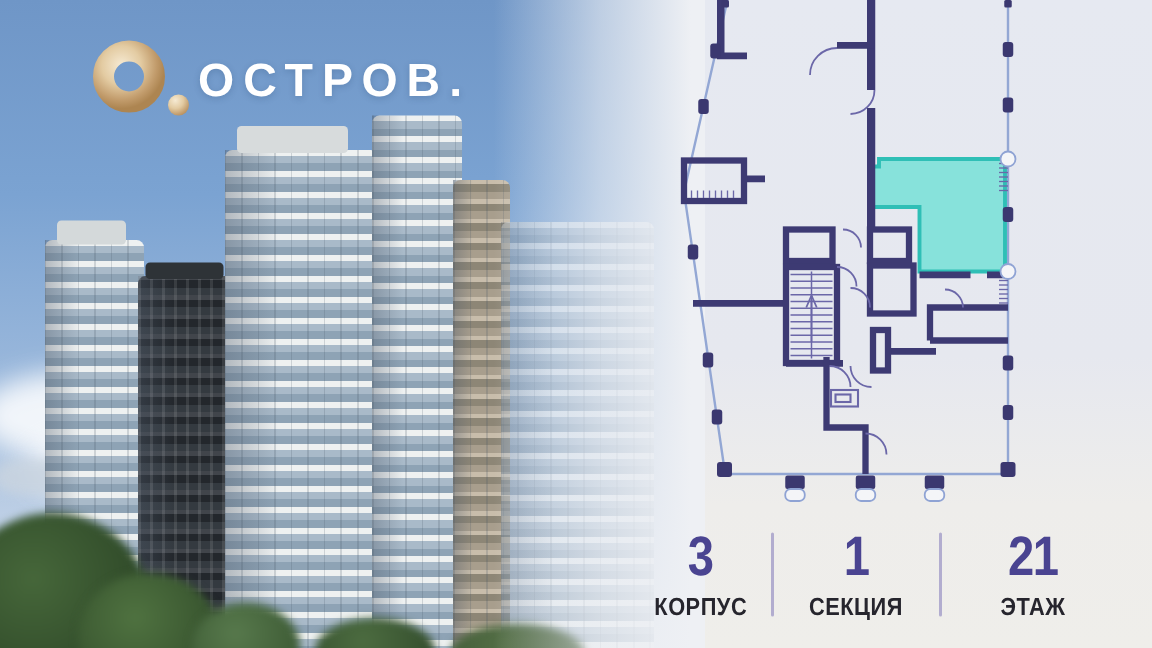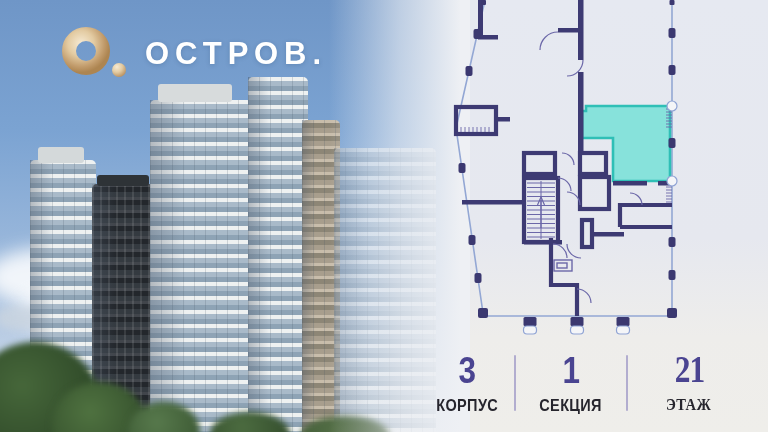--- a/index.html
+++ b/index.html
@@ -27,32 +27,32 @@
   .t-beige { background:repeating-linear-gradient(180deg,#c8bdab 0 3px,#8d8676 3px 8px,#a89e8d 8px 13px); }
   .t-faded { opacity:.6; }
   .crown { position:absolute; border-radius:3px; }
 
   .tree { position:absolute; border-radius:50%; filter:blur(3px); }
 
   .photo-fade { position:absolute; inset:0;
     background:linear-gradient(90deg, rgba(238,240,244,0) 0 70%, rgba(238,240,244,.62) 85%, #eef0f4 98%); }
 
   
-  .logo { position:absolute; left:56px; top:24px; display:flex; align-items:center; gap:13px; }
+  .logo { position:absolute; left:56px; top:24px; display:flex; align-items:center; }
   .logo-text { color:#ffffff; font-size:31px; font-weight:700; letter-spacing:6px; line-height:1;
     text-shadow:0 1px 4px rgba(40,70,110,.25); }
 
   
   .plan { position:absolute; left:420px; top:0; width:348px; height:340px; }
 
   
   .stats { position:absolute; left:420px; top:340px; width:348px; height:86px;
     display:flex; align-items:center; }
   .stat { display:flex; flex-direction:column; align-items:center; justify-content:center; }
-  .stat-1 { width:94px; } .stat-2 { width:110px; } .stat-3 { width:122px;font-family:Liberation Serif, serif; }
+  .stat-1 { width:94px; } .stat-2 { width:110px; } .stat-3 { width:122px; }
   .stat-num { font-size:37px; font-weight:700; line-height:1; letter-spacing:-1px;
     display:inline-block; transform:scaleX(.85); }
   .stat-lbl { font-size:16.5px; font-weight:700; margin-top:7px; letter-spacing:.4px;
     display:inline-block; transform:scaleX(.88); }
   .vdiv { width:2px; height:56px; background:#b2adcf; border-radius:1px; }
 </style>
 </head>
 <body>
 
 <div class="stage">

